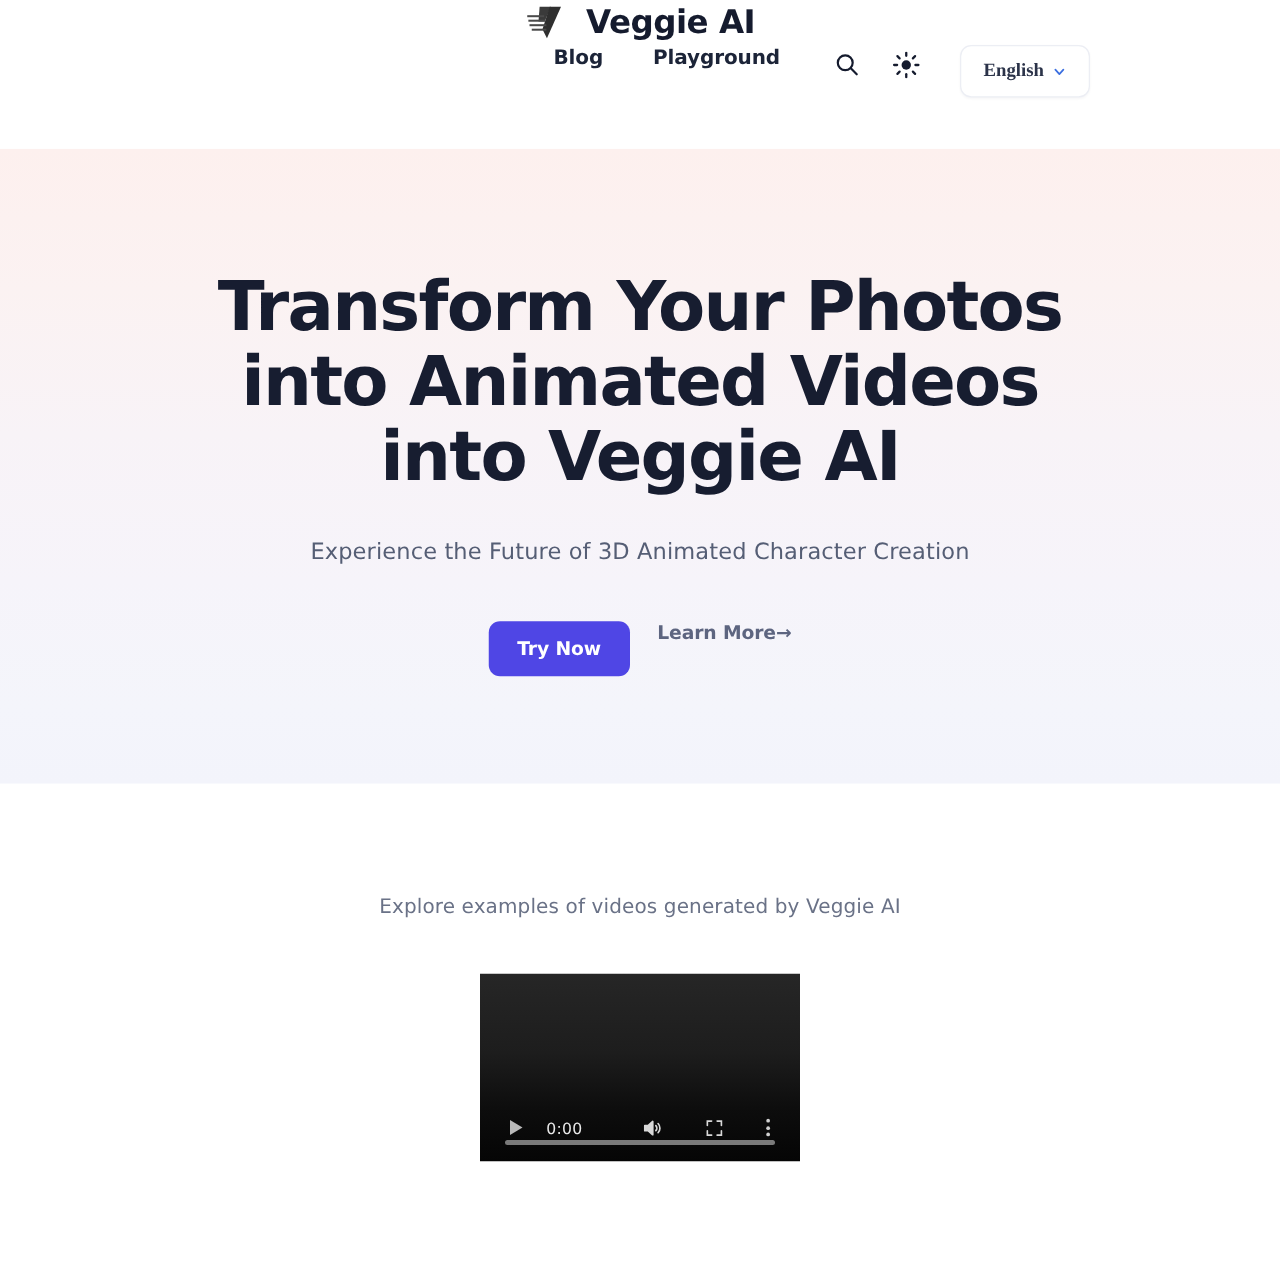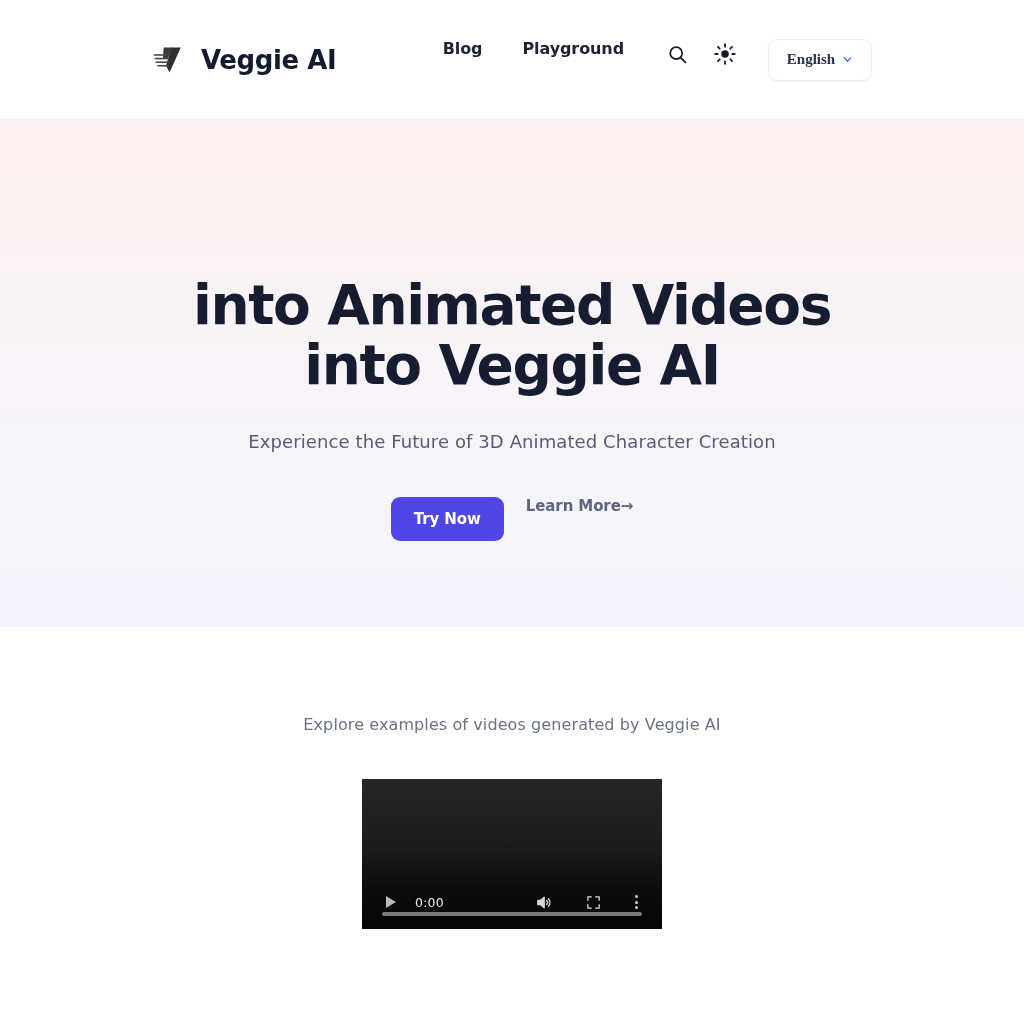--- a/index.html
+++ b/index.html
@@ -19,20 +19,21 @@
   }
 
   
   .site-header {
     height: 119px;
     background: #ffffff;
     display: flex;
     align-items: center;
     padding: 0 152px 0 152px;
     position: relative;
+    flex-direction: column;
   }
 
   .brand {
     display: flex;
     align-items: center;
     gap: 13px;
     cursor: pointer;
   }
 
   .brand-mark {
@@ -208,21 +209,21 @@
     margin-top: 28px;
     font-size: 16px;
     color: #6a7287;
     letter-spacing: 0.1px;
     font-family: "DejaVu Sans", sans-serif;
   }
 
   
   .video-wrap {
     margin: 45px auto 0 auto;
-    width: 300px;
+    width: 256px;
     height: 150px;
     position: relative;
   }
 
   .video-shell {
     position: absolute;
     inset: 0;
     background: linear-gradient(180deg, #262626 0%, #1d1d1d 42%, #0d0d0d 72%, #050505 100%);
     overflow: hidden;
   }
@@ -366,21 +367,21 @@
         </svg>
       </span>
     </div>
 
   </nav>
 </header>
 
 <section class="hero">
 
   <h1 class="hero-title">
-    <br>
+    <span>Transform Your Photos</span><br>
     <span>into Animated Videos</span><br>
     <span>into Veggie AI</span>
   </h1>
 
   <p class="hero-sub">Experience the Future of 3D Animated Character Creation</p>
 
   <div class="hero-actions">
     <button class="btn-primary">Try Now</button>
     <button class="btn-link">Learn More→</button>
   </div>

